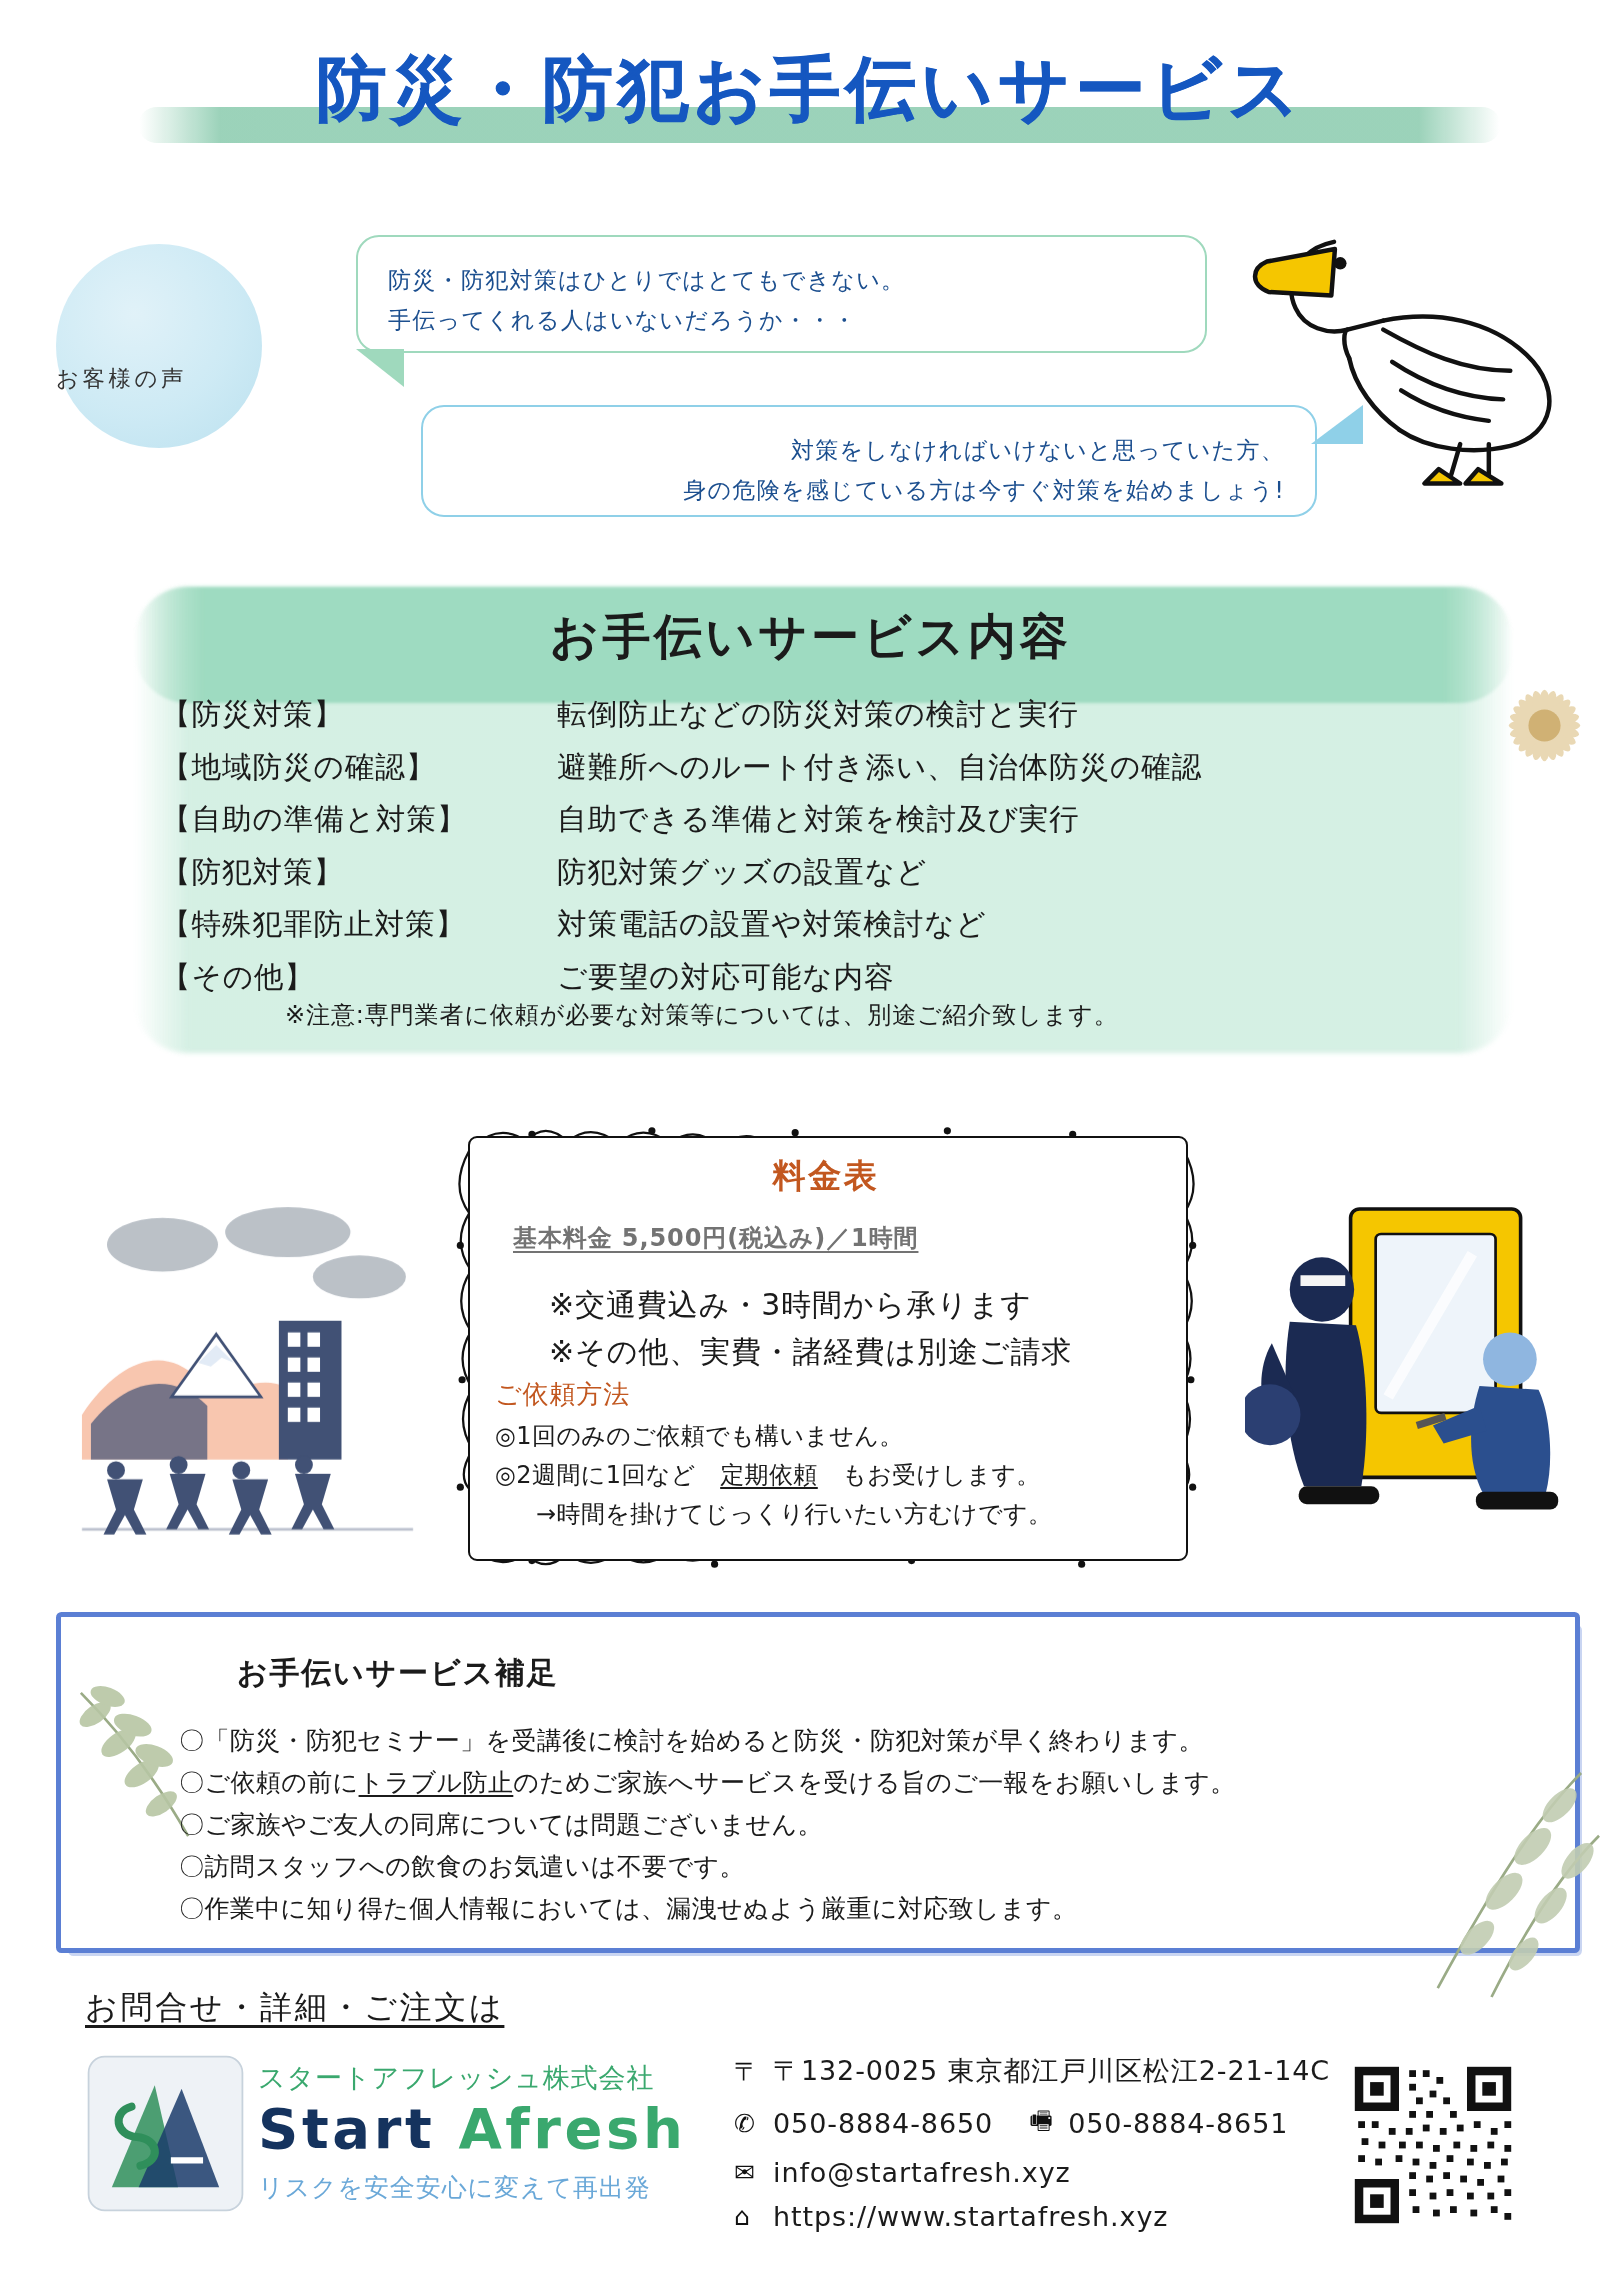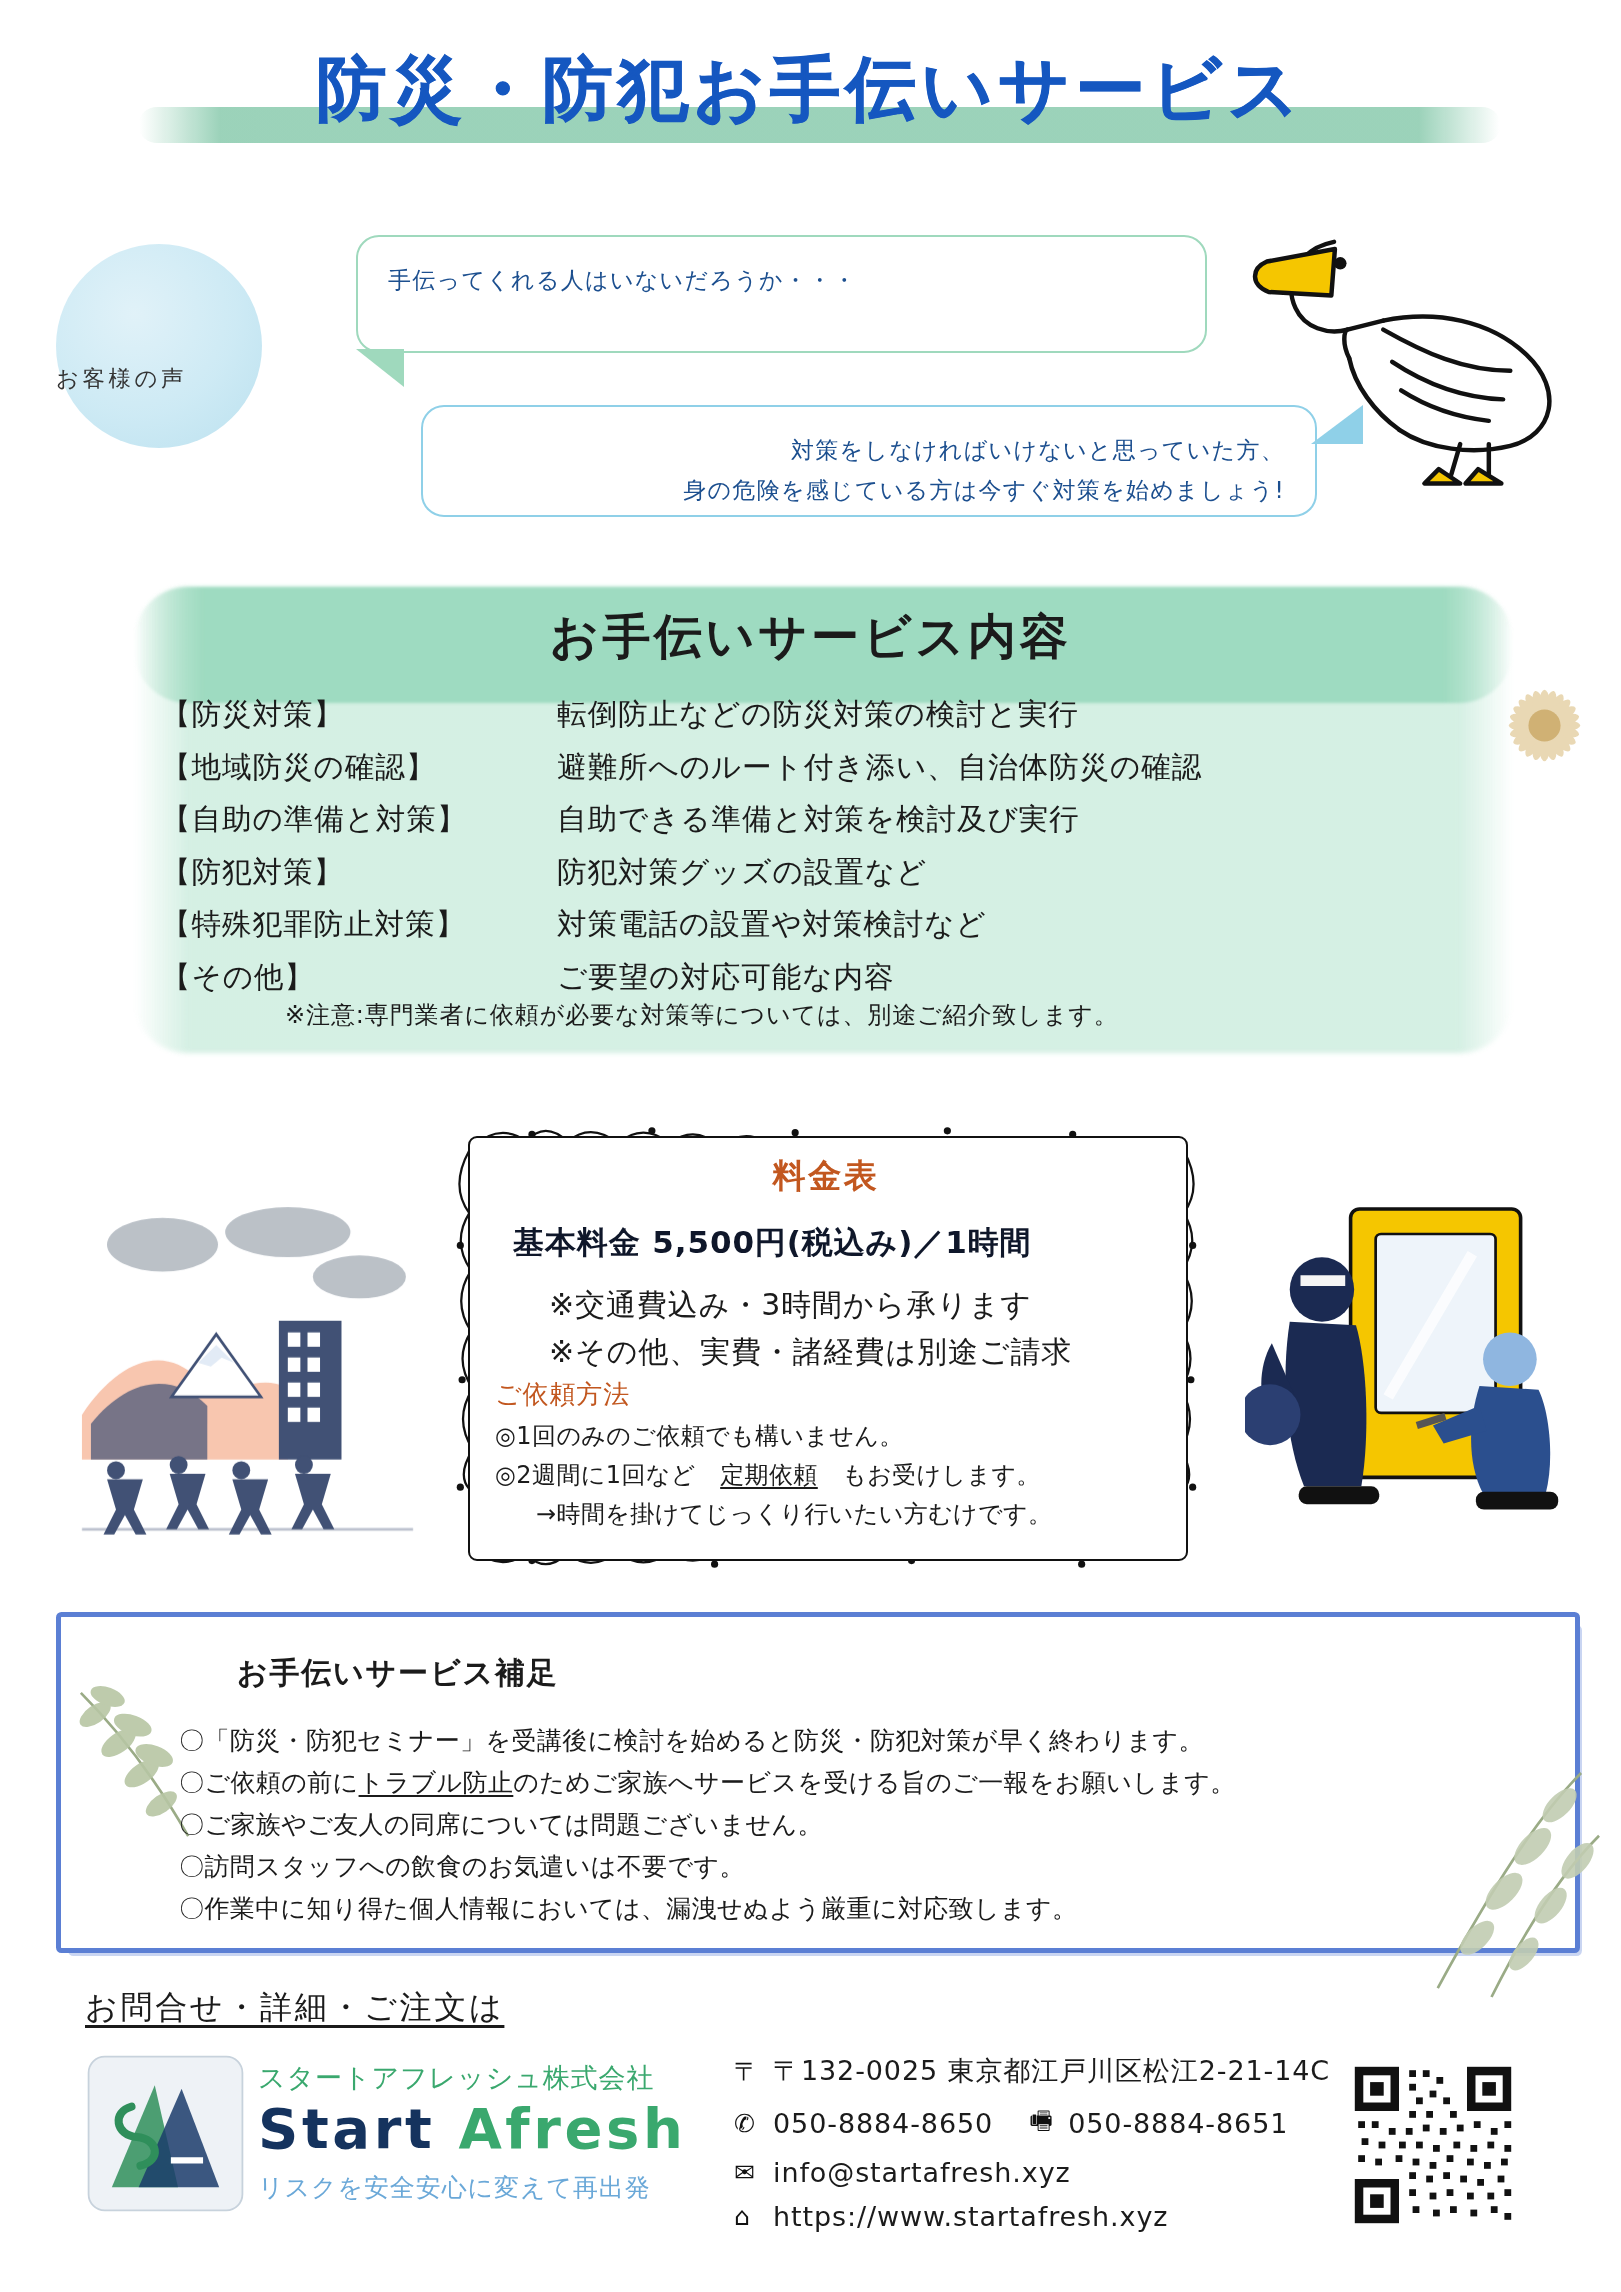--- a/index.html
+++ b/index.html
@@ -101,22 +101,22 @@
     position:absolute;left:468px;top:1136px;width:716px;height:421px;
     border:2.7px solid #111;border-radius:9px;background:#fff;
   }
   .price-deco{position:absolute;left:446px;top:1111px;width:761px;height:473px;}
   .price-title{
     position:absolute;left:468px;top:1154px;width:716px;text-align:center;
     font-size:33px;font-weight:bold;color:#c2571f;letter-spacing:2.7px;
   }
   .price-main{
     position:absolute;left:513px;top:1222px;width:645px;
-    font-size:31px;font-weight:bold;color:#0f172a;letter-spacing:0.9px;
-    text-underline-offset:5.4px;
+    font-size:24px;font-weight:bold;color:#737373;letter-spacing:0.9px;
+    text-decoration:underline;text-underline-offset:5.4px;
   }
   .price-sub{
     position:absolute;left:549px;top:1282px;width:627px;
     font-size:30px;color:#1b1b1b;line-height:1.55;letter-spacing:0.9px;
   }
   .how-title{
     position:absolute;left:495px;top:1377px;
     font-size:26px;font-weight:normal;color:#c2571f;letter-spacing:0.9px;
   }
   .how-list{
@@ -185,20 +185,21 @@
 
   <div class="title-brush"></div>
   <div class="title-wrap">
     <div class="title">防災・防犯お手伝いサービス</div>
   </div>
 
   <div class="voice-circle"></div>
   <div class="voice-label">お客様の声</div>
 
   <div class="bubble bubble1">
+    <div>防災・防犯対策はひとりではとてもできない。</div>
     <div>手伝ってくれる人はいないだろうか・・・</div>
   </div>
   <div class="bubble bubble2">
     <div>対策をしなければいけないと思っていた方、</div>
     <div>身の危険を感じている方は今すぐ対策を始めましょう!</div>
   </div>
 
   <svg class="duck" viewBox="0 0 390 330">
     <g fill="none" stroke="#111" stroke-width="5" stroke-linecap="round" stroke-linejoin="round">
       <path d="M95 52 C55 60 38 96 52 126 C62 148 88 156 110 150 L150 140"></path>

